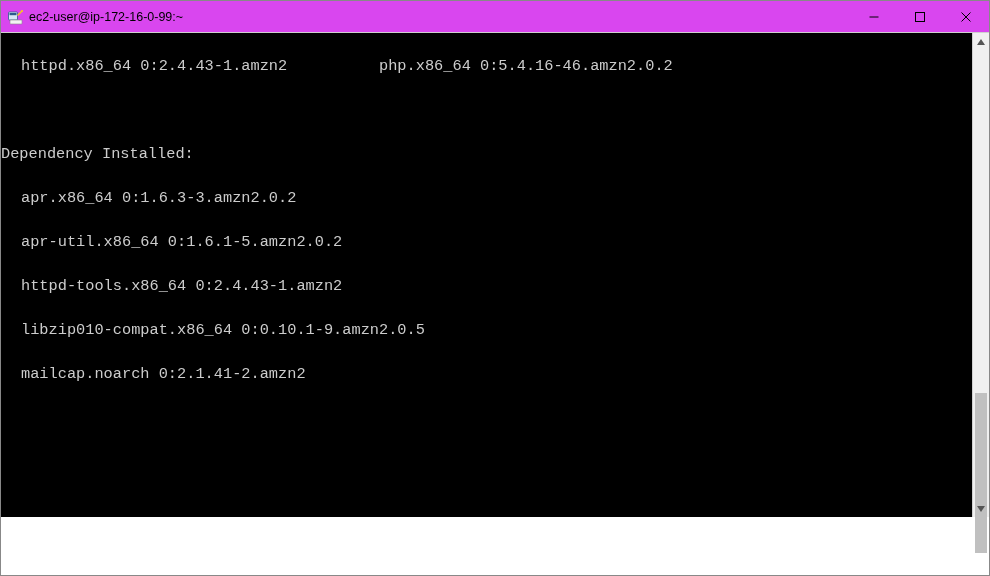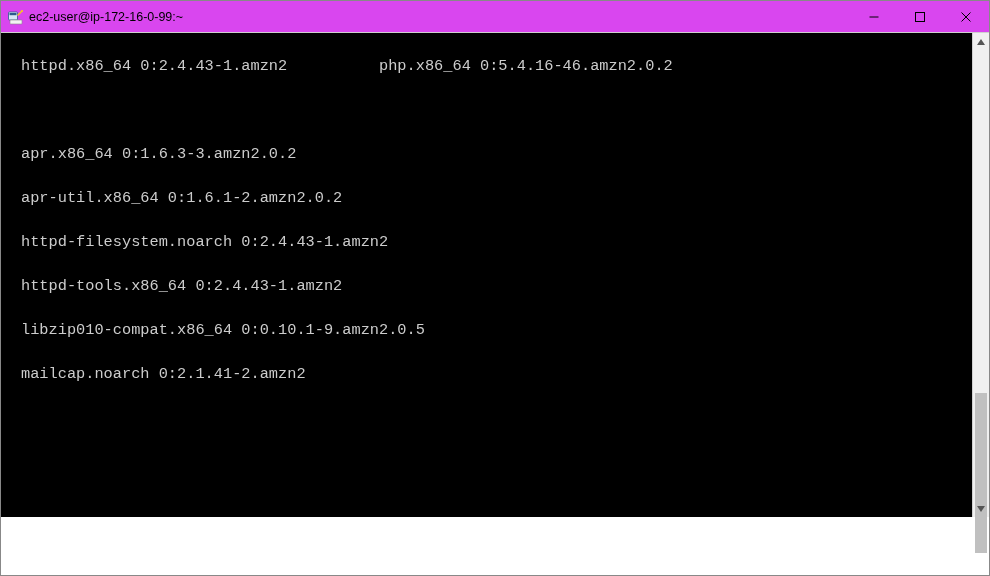--- a/index.html
+++ b/index.html
@@ -114,23 +114,23 @@
           <line x1="9.5" y1="0.5" x2="0.5" y2="9.5" stroke="#000" stroke-width="1"></line>
         </svg>
     </div>
   </div>
 </div>
 
 <div class="content-area">
   <div class="terminal">
 <div class="line ind1 grey"><span>httpd.x86_64 0:2.4.43-1.amzn2</span>          <span>php.x86_64 0:5.4.16-46.amzn2.0.2</span></div>
 <div class="line">&nbsp;</div>
+<div class="line grey">Dependency Installed:</div>
 <div class="line ind1 grey">apr.x86_64 0:1.6.3-3.amzn2.0.2</div>
-<div class="line ind1 grey">apr-util.x86_64 0:1.6.1-2.amzn2.0.2</div>
-<div class="line ind1 grey">httpd-filesystem.noarch 0:2.4.43-1.amzn2</div>
+<div class="line ind1 grey">apr-util.x86_64 0:1.6.1-5.amzn2.0.2</div>
 <div class="line ind1 grey">httpd-tools.x86_64 0:2.4.43-1.amzn2</div>
 <div class="line ind1 grey">libzip010-compat.x86_64 0:0.10.1-9.amzn2.0.5</div>
 <div class="line ind1 grey">mailcap.noarch 0:2.1.41-2.amzn2</div>
 
 
 
 
 
 
 

